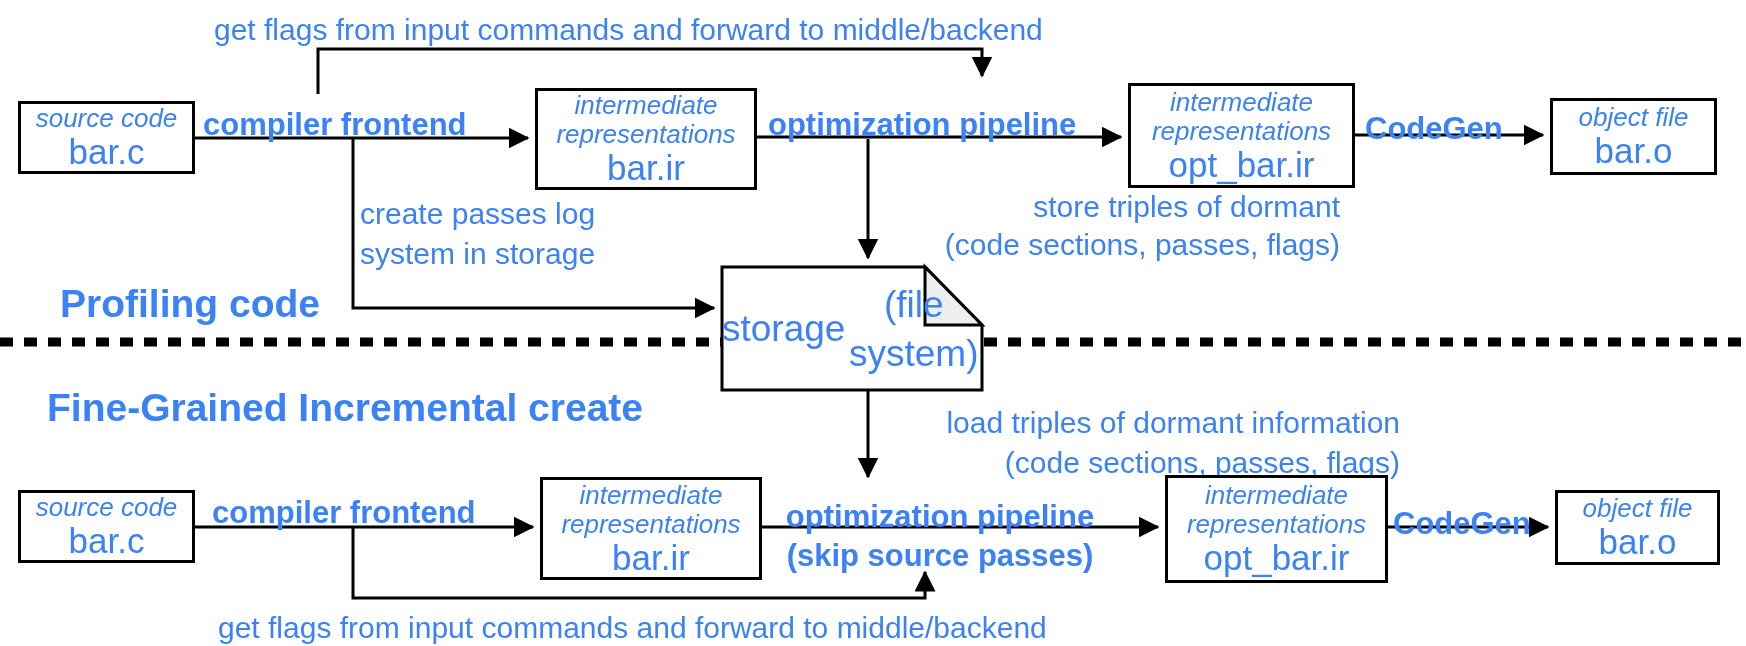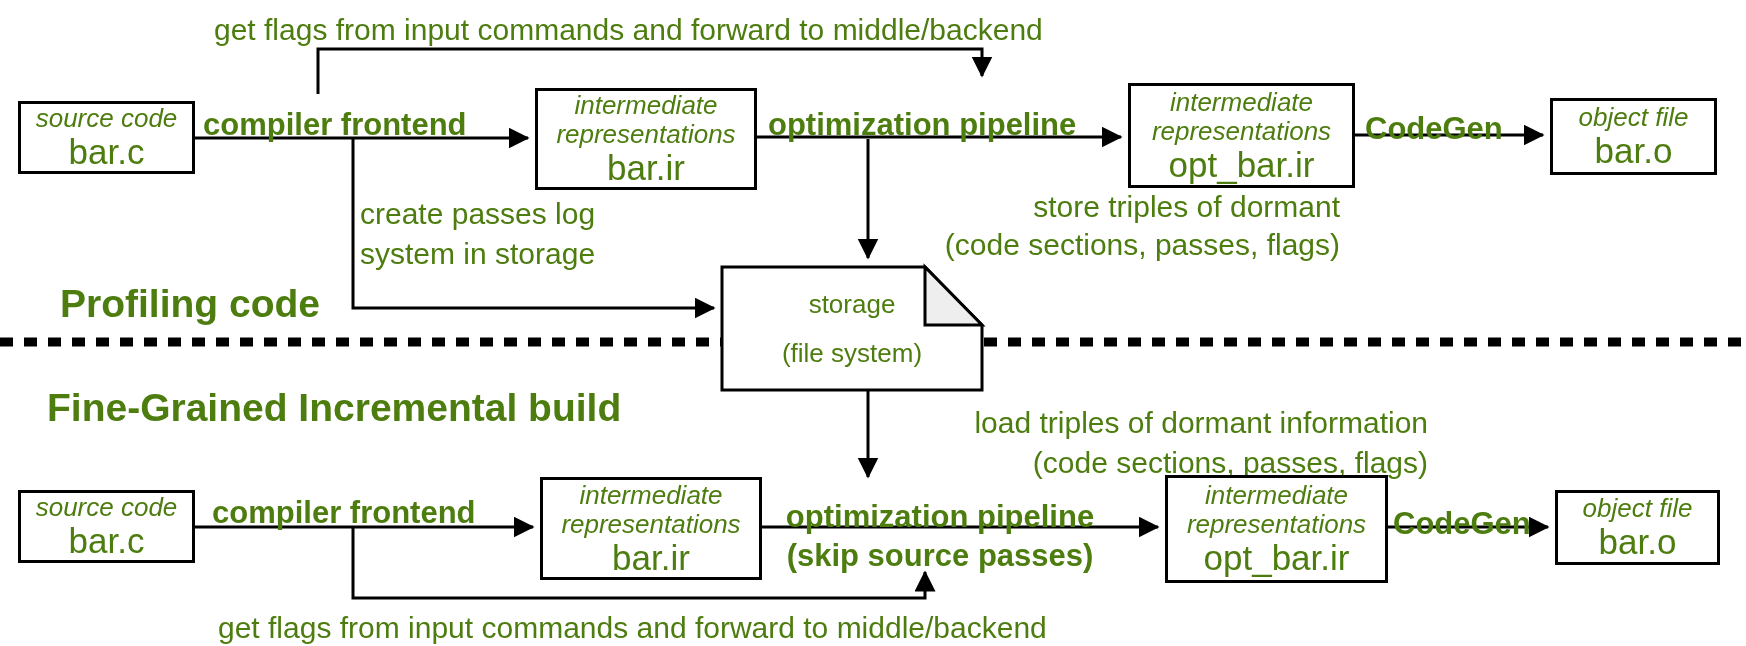--- a/index.html
+++ b/index.html
@@ -1,35 +1,35 @@
 <!DOCTYPE html>
 <html><head>
 <meta charset="utf-8">
 <style>
   html,body{margin:0;padding:0;background:#ffffff;}
   #stage{
     position:relative;width:1746px;height:646px;background:#ffffff;overflow:hidden;
-    font-family:"Liberation Sans","DejaVu Sans",sans-serif;color:#4d7c0f;
+    font-family:"Liberation Sans","DejaVu Sans",sans-serif;color:#3b82f6;
   }
   #wires{position:absolute;left:0;top:0;width:1746px;height:646px;}
   .node{
     position:absolute;box-sizing:border-box;border:3px solid #000;background:#fff;
     display:flex;flex-direction:column;align-items:center;justify-content:center;
     text-align:center;
   }
   .node .cap{font-style:italic;font-size:26px;line-height:29px;white-space:nowrap;}
   .node .name{font-size:35px;line-height:38px;white-space:nowrap;}
   .annot{position:absolute;font-size:30px;line-height:40px;white-space:nowrap;}
   .annot.center{text-align:right;}
   .bold-label{position:absolute;font-weight:bold;font-size:31px;line-height:39px;white-space:nowrap;margin-top:11px;}
   .section-label{position:absolute;font-weight:bold;font-size:39px;line-height:46px;white-space:nowrap;}
   .storage-text{
     position:absolute;left:722px;top:267px;width:260px;height:123px;
-    display:flex;flex-direction:column;align-items:center;justify-content:center;
-    font-size:26px;line-height:49px;text-align:center;
+    display:flex;flex-direction:row;align-items:center;justify-content:center;
+    font-size:37px;line-height:49px;text-align:center;
   }
 </style>
 </head>
 <body>
 
 <div id="stage">
 
   <svg id="wires" viewBox="0 0 1746 646" xmlns="http://www.w3.org/2000/svg">
     <defs>
       <marker id="arr" markerWidth="8" markerHeight="8" refX="6.5" refY="3.5" orient="auto">
@@ -68,28 +68,28 @@
   <div class="annot" style="left:360px;top:194px;">
     <span style="display:block">create passes log</span>
     <span style="display:block">system in storage</span>
   </div>
 
   <div class="annot center" style="left:880px;top:188px;width:460px;line-height:38px;">
     <span style="display:block">store triples of dormant</span>
     <span style="display:block">(code sections, passes, flags)</span>
   </div>
 
-  <div class="annot center" style="left:870px;top:403px;width:530px;margin-left:28px;">
+  <div class="annot center" style="left:870px;top:403px;width:530px;">
     <span style="display:block">load triples of dormant information</span>
     <span style="display:block">(code sections, passes, flags)</span>
   </div>
 
   <div class="section-label" style="left:60px;top:281px;">Profiling code</div>
 
-  <div class="section-label" style="left:47px;top:385px;">Fine-Grained Incremental build</div>
+  <div class="section-label" style="left:47px;top:385px;">Fine-Grained Incremental create</div>
 
   <div class="annot" style="left:218px;top:608px;">get flags from input commands and forward to middle/backend</div>
 
   <div class="node" style="left:18px;top:101px;width:177px;height:73px;">
     <div class="cap">source code</div>
     <div class="name">bar.c</div>
   </div>
 
   <div class="bold-label" style="left:203px;top:94px;">compiler frontend</div>
 

